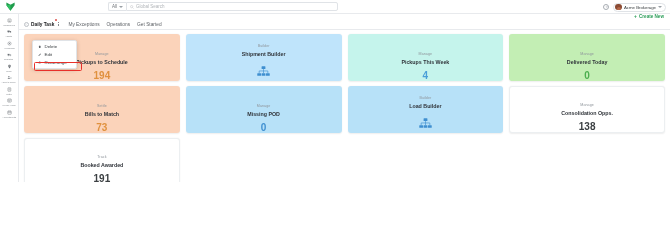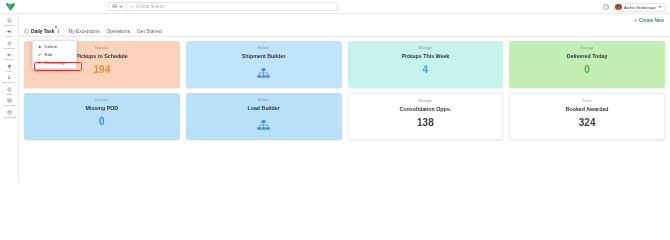--- a/index.html
+++ b/index.html
@@ -113,21 +113,21 @@
   }
 
   
   .grid {
     flex: 1; padding: 4px 5px 4px 5px;
     display: grid; grid-template-columns: repeat(4, 1fr);
     gap: 5px 6px; align-content: start;
   }
   .card {
     border-radius: 3px; height: 47px;
-    display: flex; flex-direction: column; align-items: center; justify-content: flex-start;
+    display: flex; flex-direction: column; align-items: center; justify-content: flex-end;
     padding-top: 5px; gap: 3px;
     box-shadow: 0 0.5px 1.5px rgba(0,0,0,0.07);
   }
   .card-cat { font-size: 3.6px; color: #8f959b; letter-spacing: 0.1px; }
   .card-title { font-size: 5.3px; font-weight: bold; color: #30343a; }
   .card-value { font-size: 10px; font-weight: bold; margin-top: 2px; }
   .card-icon { margin-top: 3px; }
   .card.white { background: #ffffff; border: 1px solid #eceff1; }
   .card.white .card-value { color: #3c4043; }
 </style>
@@ -330,20 +330,25 @@
           <span class="card-title">Pickups This Week</span>
           <span class="card-value" style="color:#4a9fd8">4</span>
         </div>
 
         <div class="card" style="background:#c3eeb4">
           <span class="card-cat">Manage</span>
           <span class="card-title">Delivered Today</span>
           <span class="card-value" style="color:#4caf50">0</span>
         </div>
 
+        <div class="card" style="background:#fbd3ba">
+          <span class="card-cat">Settle</span>
+          <span class="card-title">Bills to Match</span>
+          <span class="card-value" style="color:#e0913f">73</span>
+        </div>
 
 
         <div class="card" style="background:#b7e1f8">
           <span class="card-cat">Manage</span>
           <span class="card-title">Missing POD</span>
           <span class="card-value" style="color:#3f8fd0">0</span>
         </div>
 
         <div class="card" style="background:#b7e1f8">
           <span class="card-cat">Builder</span>
@@ -361,21 +366,21 @@
 
         <div class="card white">
           <span class="card-cat">Manage</span>
           <span class="card-title">Consolidation Opps.</span>
           <span class="card-value">138</span>
         </div>
 
         <div class="card white">
           <span class="card-cat">Track</span>
           <span class="card-title">Booked Awarded</span>
-          <span class="card-value">324</span>
+          <span class="card-value">191</span>
         </div>
 
       </div>
 
       <div class="ctx-menu">
         <div class="ctx-item">
           <span class="ctx-ico">
             <svg width="3.5" height="3.5" viewBox="0 0 16 16">
                 <path d="M4 5h8l-0.8 8.5H4.8z" fill="#5f6368"></path>
                 <rect x="5.5" y="2.5" width="5" height="1.6" fill="#5f6368"></rect>

